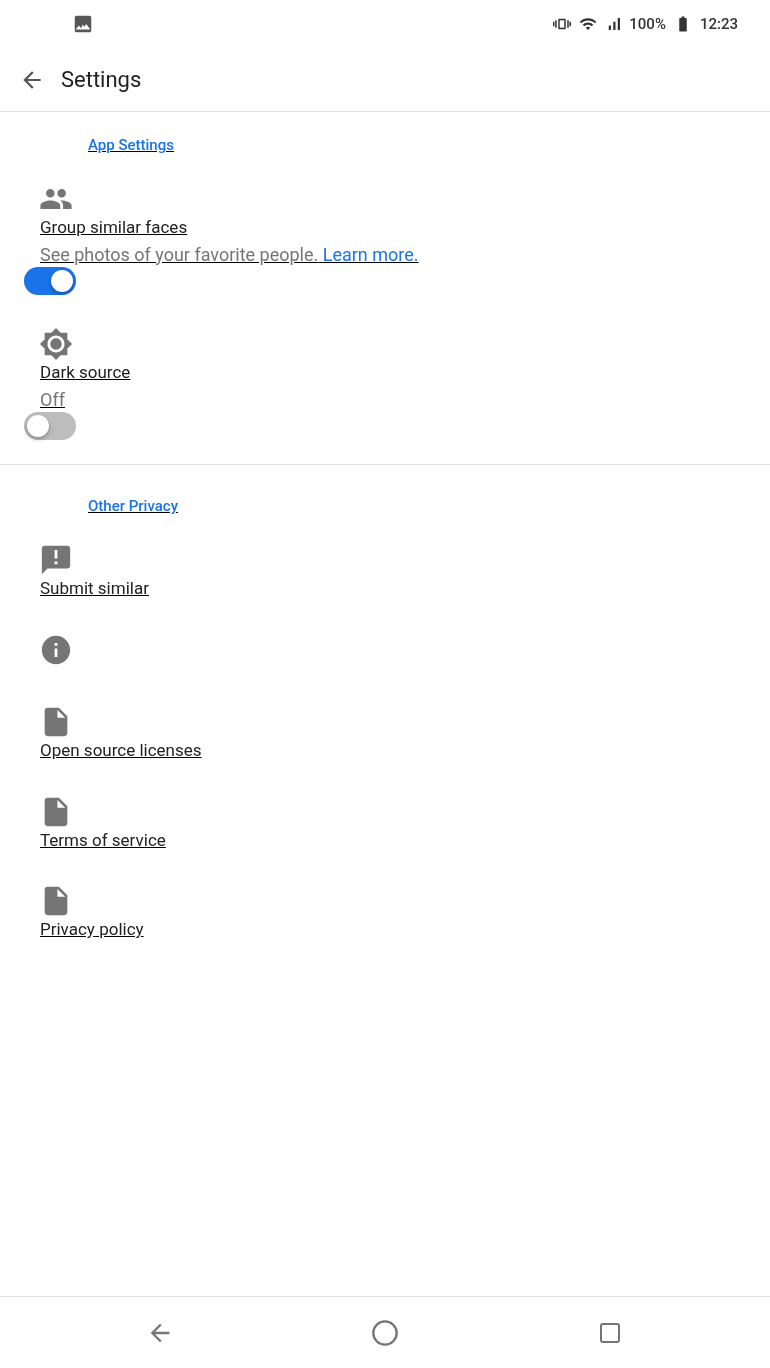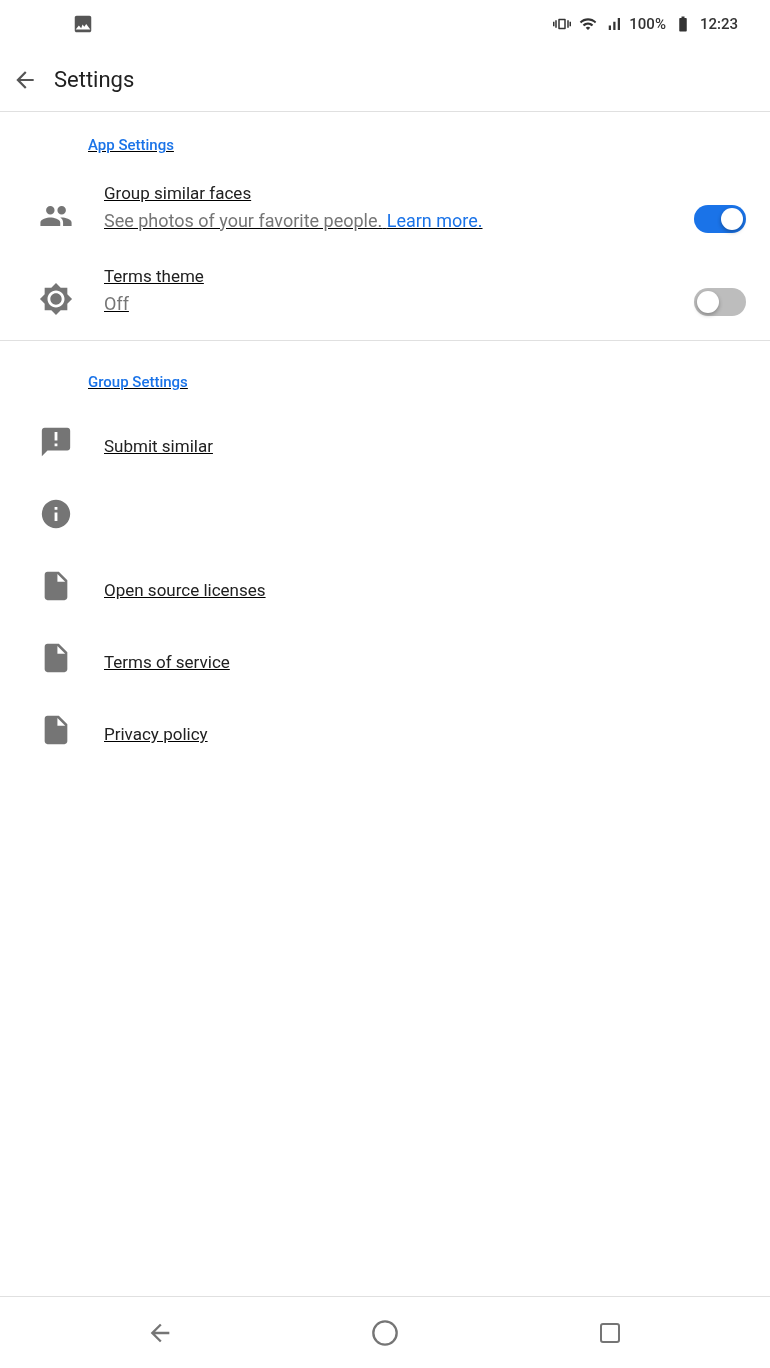--- a/index.html
+++ b/index.html
@@ -38,21 +38,21 @@
     .status-text {
       font-size: 15px;
       font-weight: 500;
       color: #333;
     }
 
     
     .app-bar {
       display: flex;
       align-items: center;
-      padding: 0 12px;
+      padding: 0 19px;
       height: 64px;
       background: #ffffff;
       border-bottom: 1px solid #e0e0e0;
       gap: 16px;
     }
 
     .app-bar-back {
       font-size: 22px;
       color: #555;
       cursor: pointer;
@@ -75,24 +75,25 @@
     .section-header {
       padding: 24px 88px 12px 88px;
       font-size: 15px;
       font-weight: 500;
       color: #1a73e8;
     }
 
     
     .setting-item {
       display: flex;
-      align-items: flex-end;
+      align-items: flex-start;
       padding: 16px 24px;
       min-height: 72px;
       cursor: pointer;
+      flex-direction: column;
     }
 
     .setting-icon {
       width: 64px;
       display: flex;
       align-items: center;
       justify-content: center;
       flex-shrink: 0;
       color: #757575;
     }
@@ -260,33 +261,33 @@
     </div>
   </div>
 
   <div class="setting-item">
     <div class="setting-icon">
       <svg width="34" height="34" viewBox="0 0 24 24" fill="#757575">
         <path d="M20 8.69V4h-4.69L12 .69 8.69 4H4v4.69L.69 12 4 15.31V20h4.69L12 23.31 15.31 20H20v-4.69L23.31 12 20 8.69zM12 18c-3.31 0-6-2.69-6-6s2.69-6 6-6 6 2.69 6 6-2.69 6-6 6zm0-10c-2.21 0-4 1.79-4 4s1.79 4 4 4 4-1.79 4-4-1.79-4-4-4z"></path>
       </svg>
     </div>
     <div class="setting-text">
-      <div class="setting-title">Terms theme</div>
+      <div class="setting-title">Dark source</div>
       <div class="setting-subtitle">Off</div>
     </div>
     <div class="setting-control">
       <div class="toggle-switch off">
         <div class="toggle-knob"></div>
       </div>
     </div>
   </div>
 
   <div class="divider"></div>
 
-  <div class="section-header">Group Settings</div>
+  <div class="section-header">Other Privacy</div>
 
   <div class="setting-item">
     <div class="setting-icon">
       <svg width="34" height="34" viewBox="0 0 24 24" fill="#757575">
         <path d="M20 2H4c-1.1 0-2 .9-2 2v18l4-4h14c1.1 0 2-.9 2-2V4c0-1.1-.9-2-2-2zm-7 9h-2V5h2v6zm0 4h-2v-2h2v2z"></path>
       </svg>
     </div>
     <div class="setting-text">
       <div class="setting-title">Submit similar</div>
     </div>

